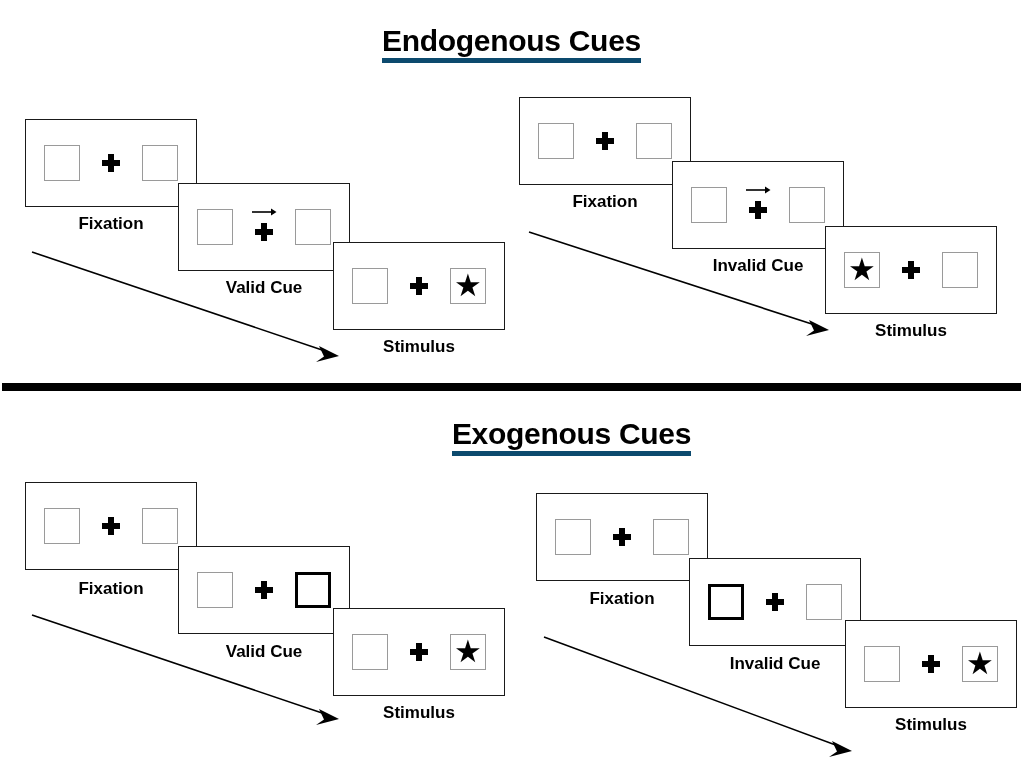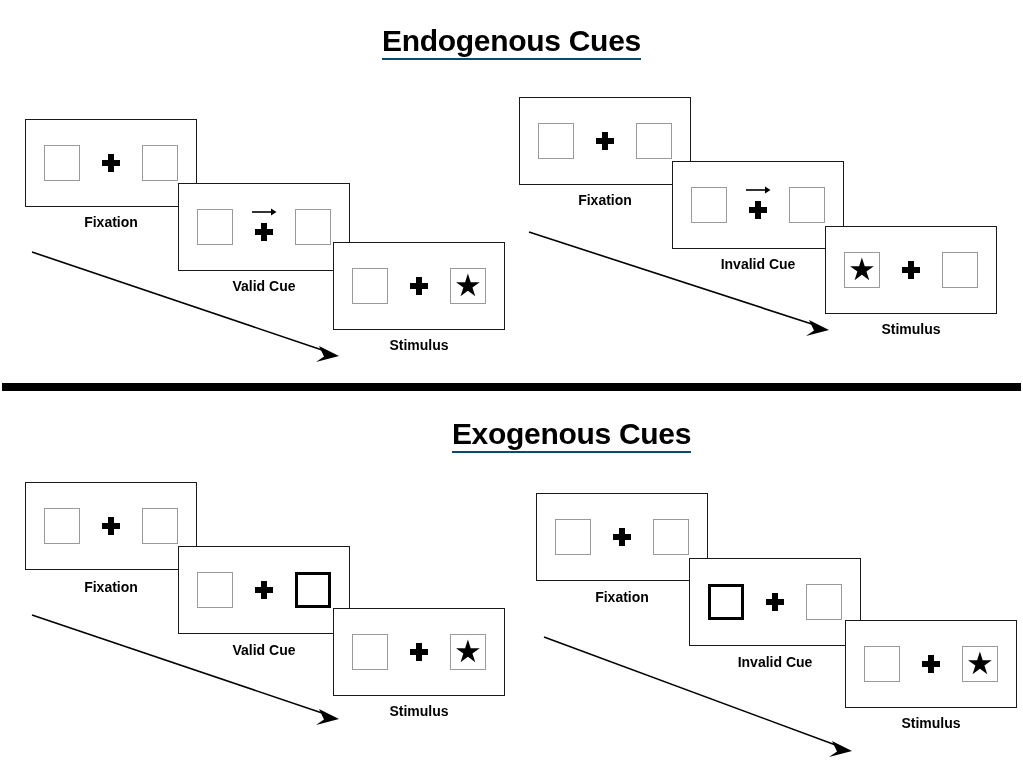--- a/index.html
+++ b/index.html
@@ -25,21 +25,21 @@
   .section-title {
     position: absolute;
     width: 100%;
     text-align: center;
     font-size: 30px;
     font-weight: bold;
     color: #000;
     letter-spacing: -0.3px;
   }
   .section-title span {
-    border-bottom: 2px solid #0c4a6e;
+    border-bottom: 5px solid #0c4a6e;
     padding-bottom: 1px;
     display: inline-block;
     line-height: 1.05;
   }
   #title-endogenous { top: 24px; }
   #title-exogenous  { top: 24px; }
 
   .divider {
     position: absolute;
     left: 2px;
@@ -111,21 +111,21 @@
     top: 0px;
     left: 50%;
     transform: translateX(-50%);
     width: 26px;
     height: 10px;
   }
 
   
   .caption {
     position: absolute;
-    font-size: 14px;
+    font-size: 17px;
     font-weight: bold;
     color: #000;
     white-space: nowrap;
     text-align: center;
   }
 
   
   .flow-arrow {
     position: absolute;
     pointer-events: none;

